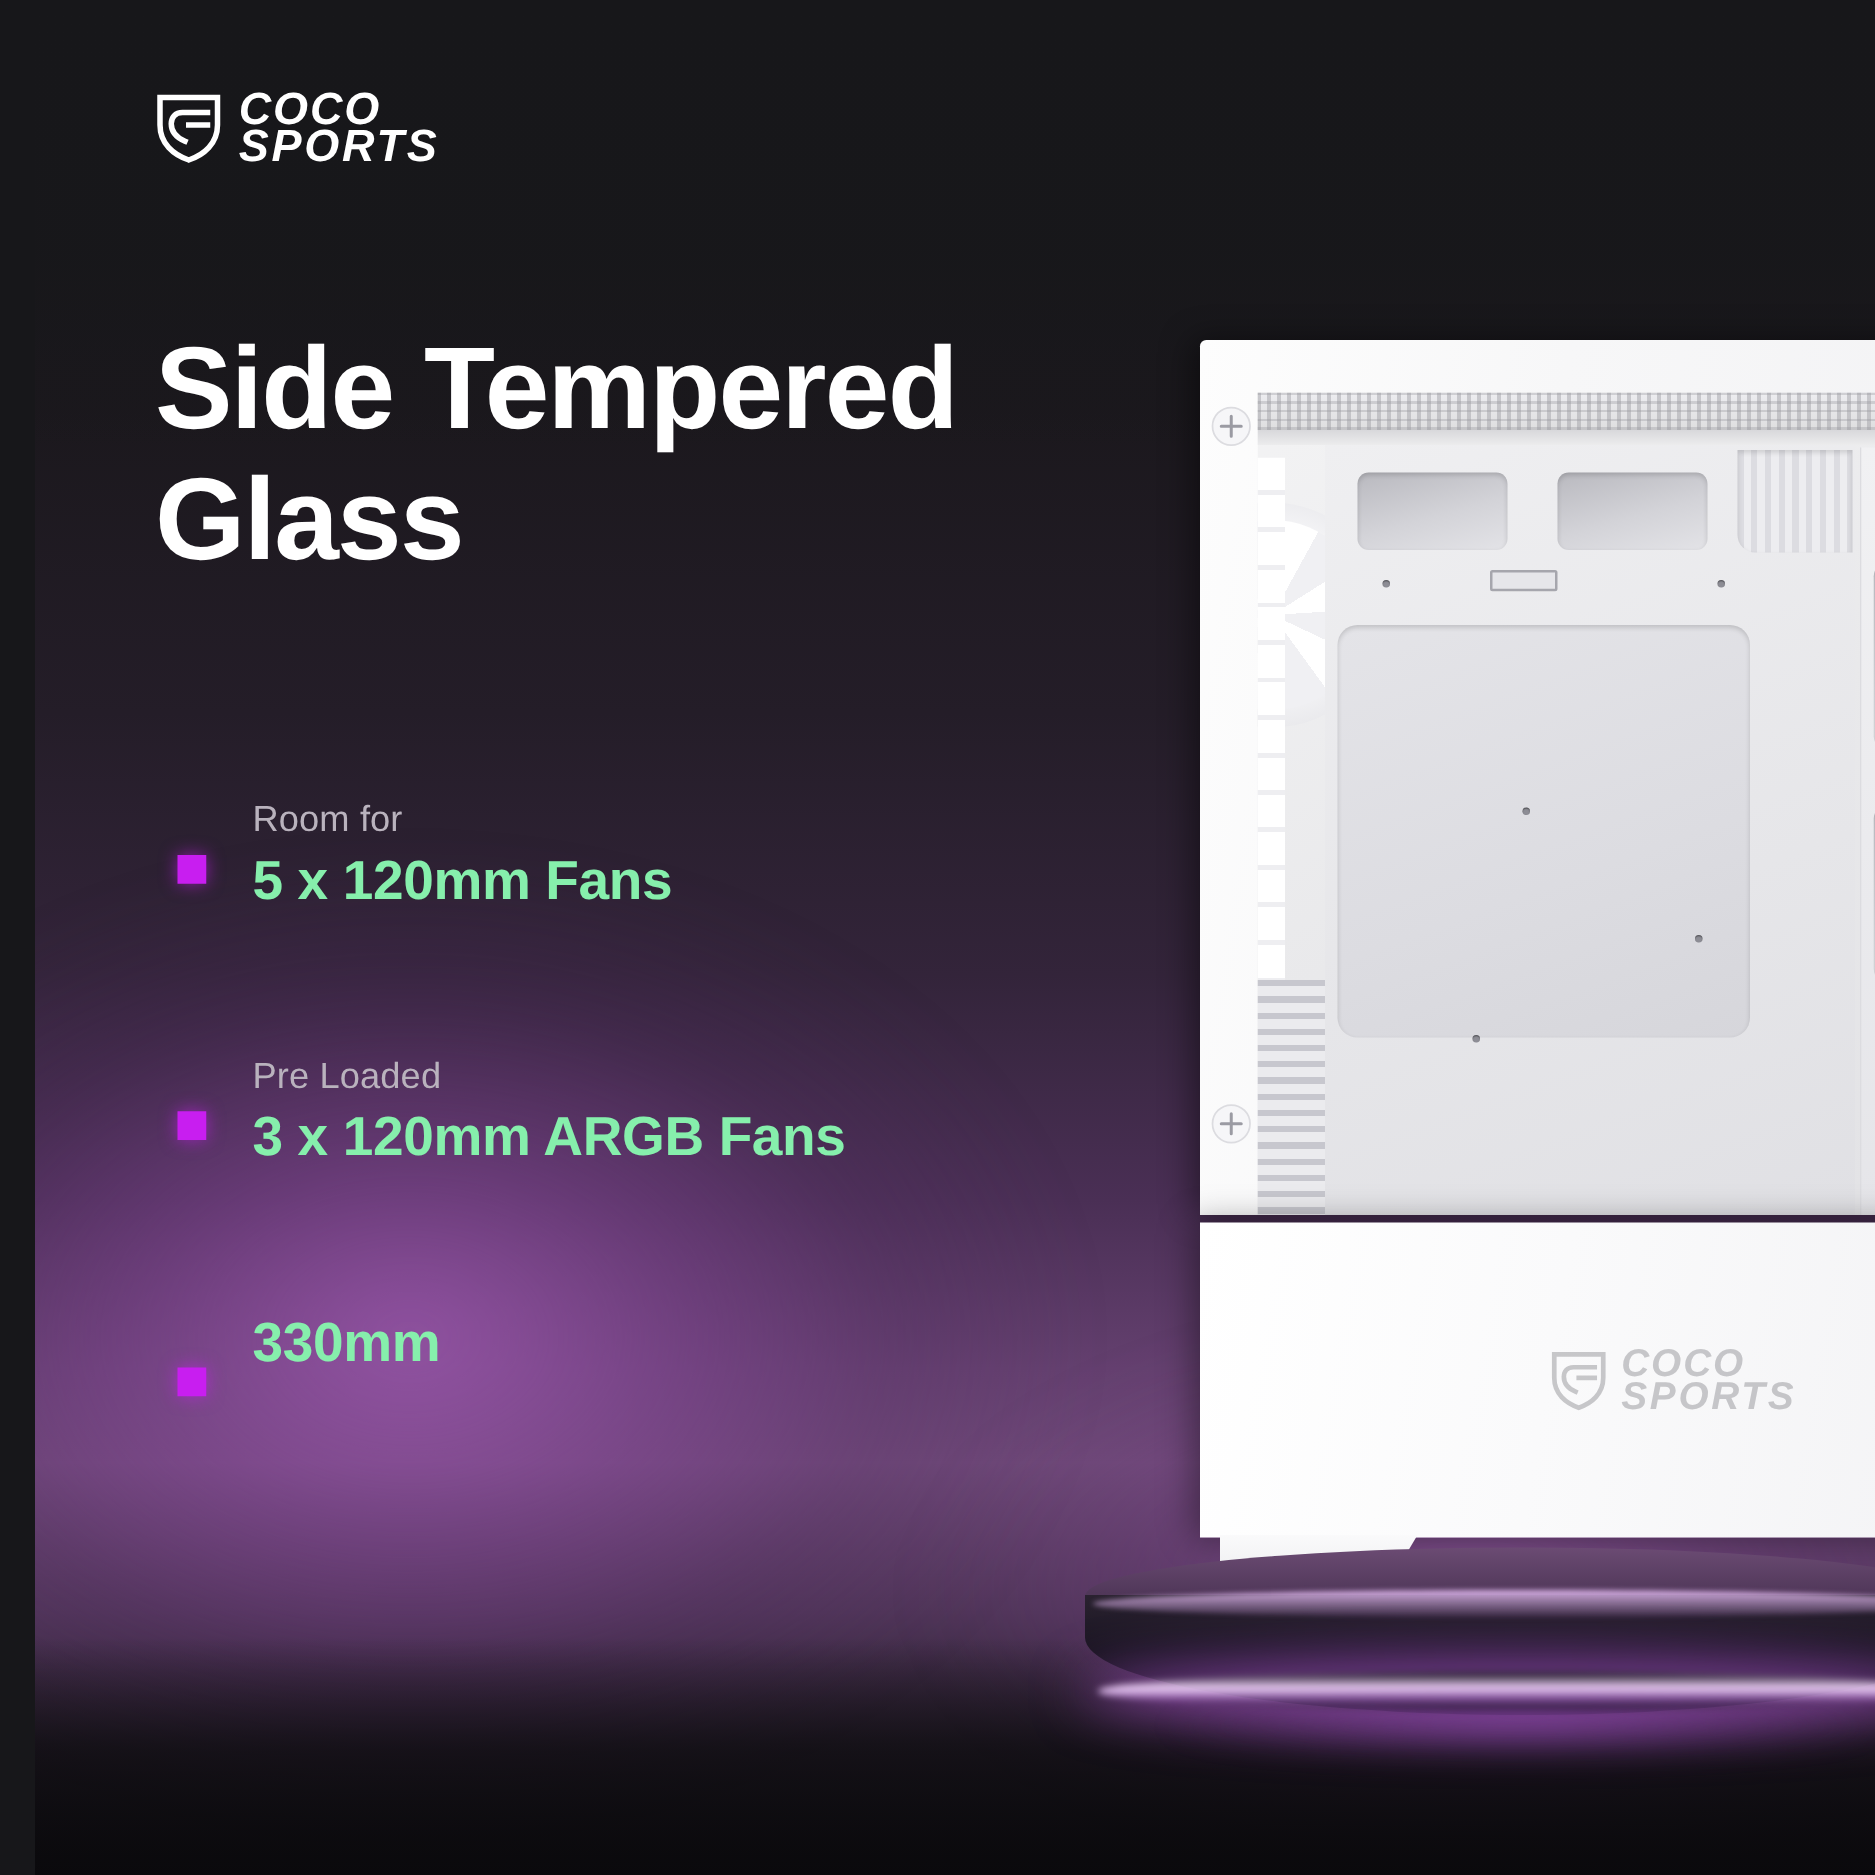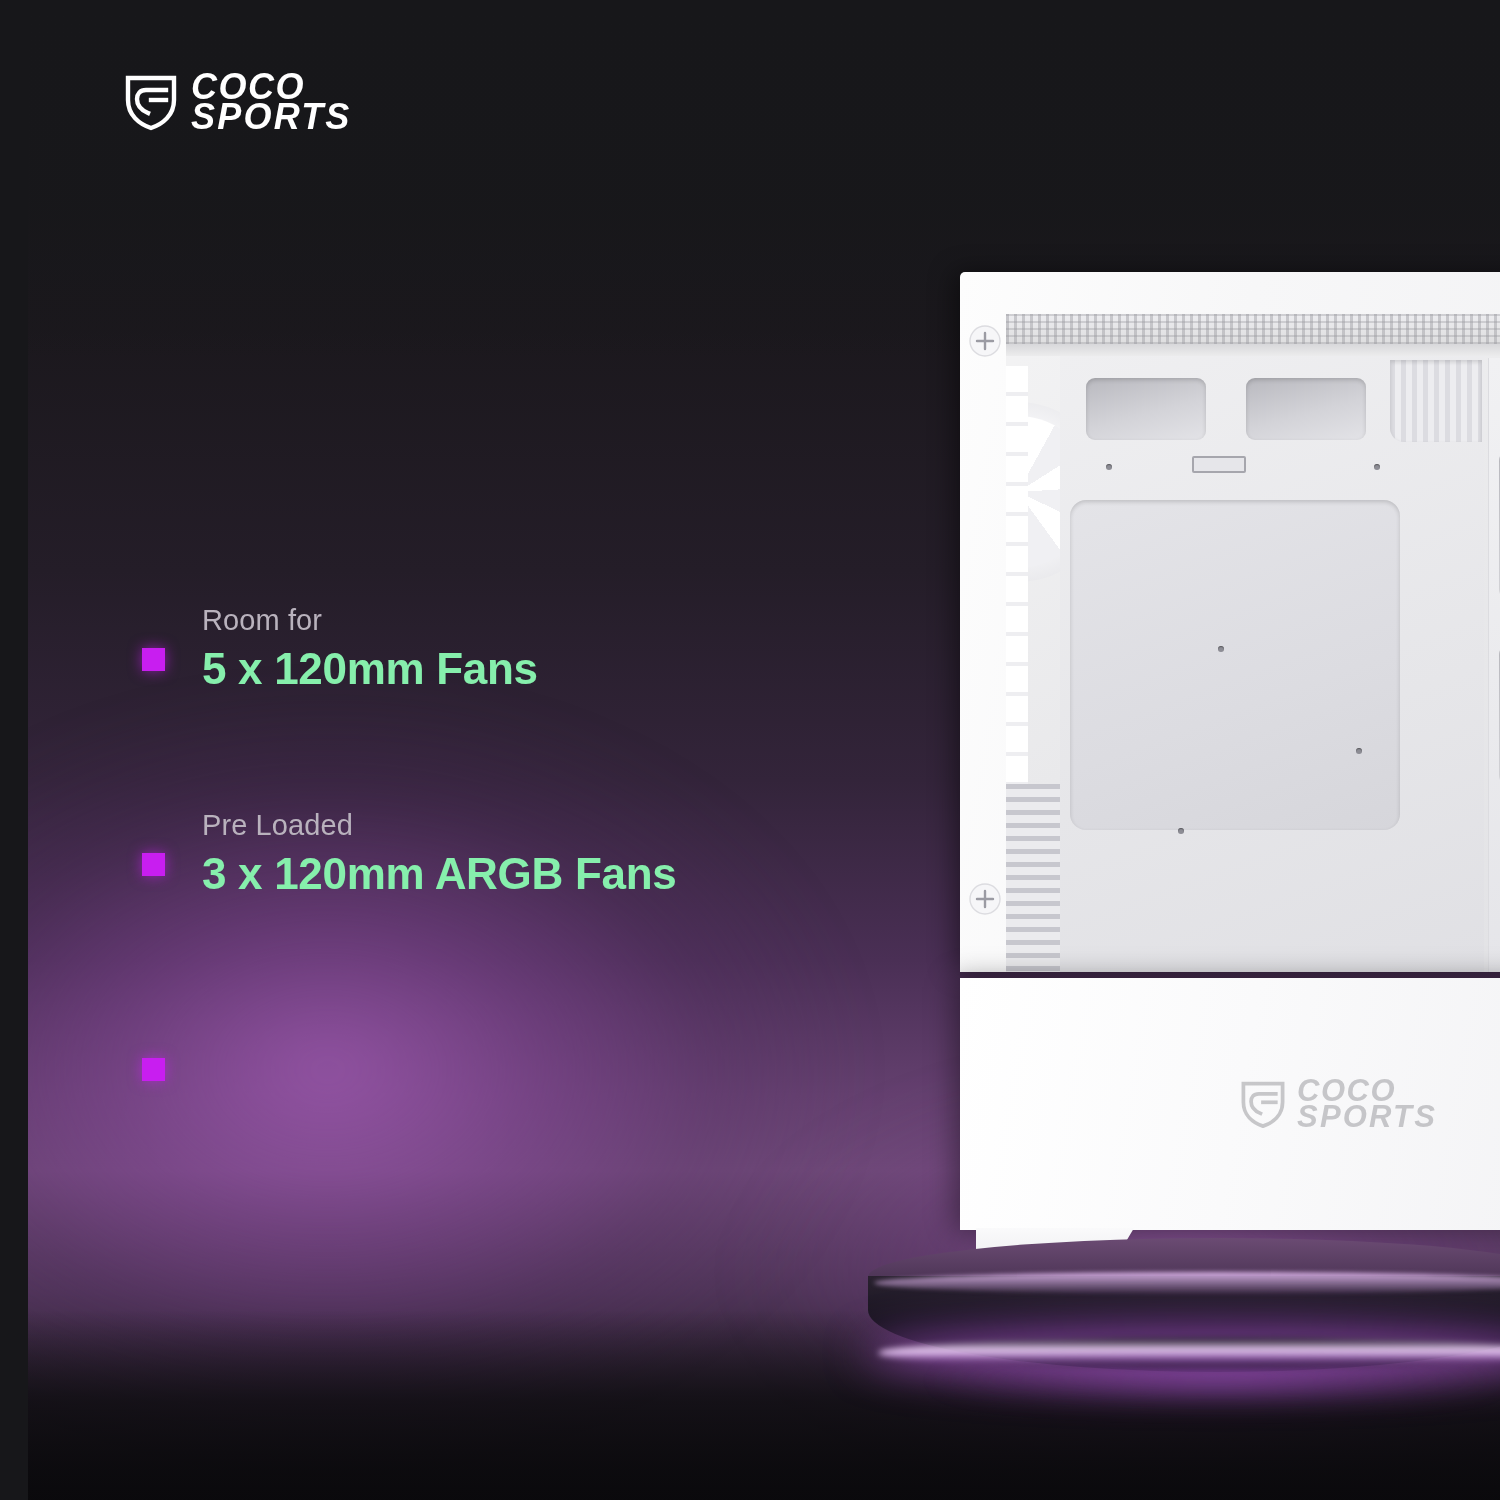--- a/index.html
+++ b/index.html
@@ -27,21 +27,21 @@
   .brand-shield { width:54px; height:58px; flex:none; }
   .brand-word { display:flex; flex-direction:column; line-height:0.84; }
   .brand-word span { font-weight:700; font-style:italic; color:#fff; letter-spacing:1.5px; font-size:36px; }
   .brand-word .w2 { letter-spacing:2.2px; }
 
   
   .headline { position:absolute; left:96px; top:258px; width:780px;
     font-size:93px; font-weight:700; color:#fff; line-height:1.13; letter-spacing:-1.4px; }
 
   
-  .features { position:absolute; left:96px; top:604px; width:700px; }
+  .features { position:absolute; left:96px; top:640px; width:700px; }
   .feat { position:relative; padding-left:78px; height:205px; }
   .feat-bullet { position:absolute; left:18px; top:44px; width:23px; height:23px;
     background:#c81ef0; box-shadow:0 0 14px rgba(200,30,240,0.62); }
   .feat-label { font-size:29px; color:#b9b2bd; letter-spacing:0.1px; margin-bottom:7px; }
   .feat-value { font-size:44px; font-weight:700; color:#86efac; letter-spacing:-0.3px; }
 
   
   .case-wrap { position:absolute; left:932px; top:272px; width:620px; height:1000px; }
 
   .case-body { position:absolute; left:0; top:0; width:620px; height:700px;
@@ -160,37 +160,39 @@
       <path d="M4 5 H50 V27 C50 42 39 51 27 55 C15 51 4 42 4 27 Z" fill="none" stroke="#ffffff" stroke-width="4.4"></path>
       <path d="M42 17 H22 C16 17 13 21 13 26 C13 32 17 37 24 40" fill="none" stroke="#ffffff" stroke-width="4.4" stroke-linecap="square"></path>
       <path d="M42 27 H27" fill="none" stroke="#ffffff" stroke-width="4.4" stroke-linecap="square"></path>
     </svg>
     <div class="brand-word">
       <span class="w1">COCO</span>
       <span class="w2">SPORTS</span>
     </div>
   </div>
 
+  <h1 class="headline">Side Tempered Glass</h1>
 
   <div class="features">
 
     <div class="feat">
       <div class="feat-bullet"></div>
       <div class="feat-label">Room for</div>
       <div class="feat-value">5 x 120mm Fans</div>
     </div>
 
     <div class="feat">
       <div class="feat-bullet"></div>
       <div class="feat-label">Pre Loaded</div>
       <div class="feat-value">3 x 120mm ARGB Fans</div>
     </div>
 
     <div class="feat">
       <div class="feat-bullet"></div>
+      <div class="feat-value">330mm</div>
     </div>
 
 
   </div>
 
   <div class="case-wrap">
 
     <div class="case-body">
 
       <svg style="position:absolute;left:8px;top:52px;width:34px;height:34px;" viewBox="0 0 34 34">

